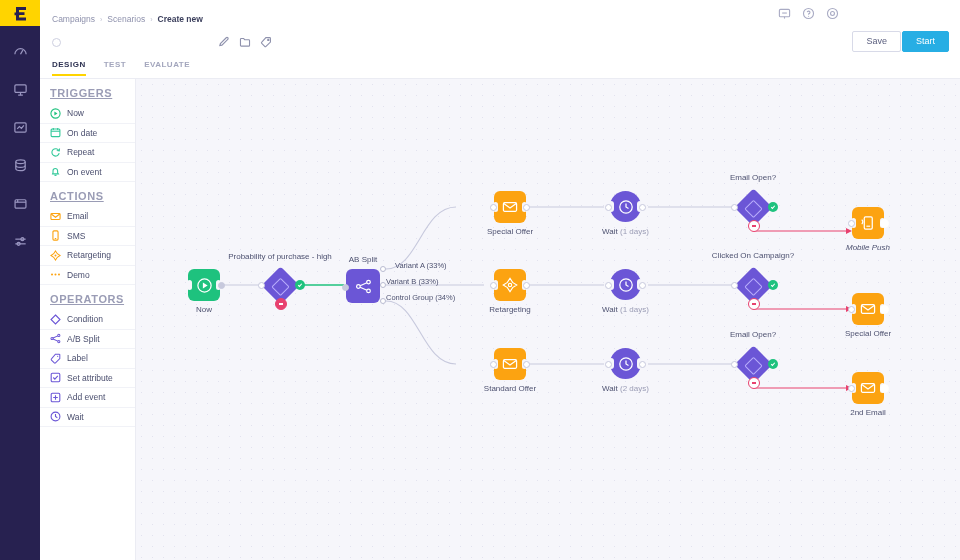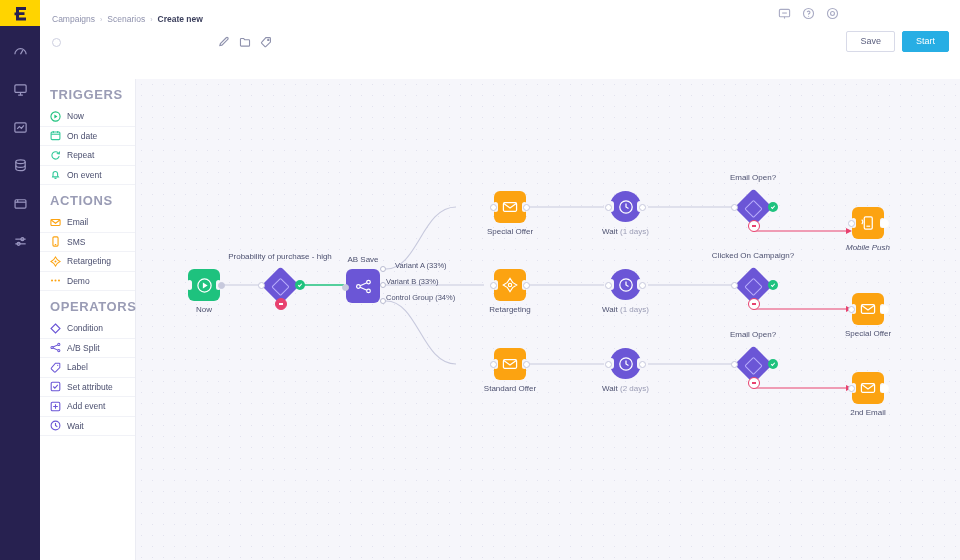--- a/index.html
+++ b/index.html
@@ -33,33 +33,33 @@
   .acct .a2{font-size:9px;color:#2e3252;font-weight:bold;}
   .acct .cv{position:absolute;right:0;top:8px;width:0;height:0;border-left:3px solid transparent;border-right:3px solid transparent;border-top:3.5px solid #8f92ad;}
 
   
   .titlerow{position:absolute;left:40px;top:26px;width:920px;height:32px;background:#fff;}
   .t-dot{position:absolute;left:12px;top:12px;width:7px;height:7px;border-radius:50%;border:1px solid #cdcfe0;}
   .t-name{position:absolute;left:24px;top:5px;font-size:14.5px;color:#2e3252;font-weight:normal;letter-spacing:-.1px;}
   .t-acts{position:absolute;left:178px;top:10px;display:flex;gap:9px;}
   .t-acts .ti{width:12px;height:12px;cursor:pointer;}
   .t-acts svg{stroke:#8f92ad;fill:none;stroke-width:1.2;display:block;}
-  .btns{position:absolute;right:11px;top:5px;display:flex;gap:7px;}
+  .btns{position:absolute;right:11px;top:5px;display:flex;gap:1px;}
   .btn{font-size:9px;padding:4px 13px;border-radius:2px;cursor:pointer;line-height:1.2;}
   .btn-save{background:#fff;border:1px solid #d8dae8;color:#5a5e7e;}
   .btn-start{background:#27aee4;border:1px solid #27aee4;color:#fff;}
 
   
   .tabs{position:absolute;left:40px;top:58px;width:920px;height:21px;background:#fff;border-bottom:1px solid #ebecf3;display:flex;align-items:flex-start;padding-left:12px;box-sizing:border-box;}
   .tab{font-size:8px;font-weight:bold;letter-spacing:.5px;color:#a3a6bd;padding:2px 0 5px 0;margin-right:18px;cursor:pointer;border-bottom:2px solid transparent;}
   .tab.on{color:#2e3252;border-bottom-color:#ffd400;}
 
   
   .panel{position:absolute;left:40px;top:79px;width:96px;height:481px;background:#fff;border-right:1px solid #ebecf3;box-sizing:border-box;}
-  .grp{font-size:13px;font-weight:bold;letter-spacing:.6px;color:#9a9cb5;padding:8px 0 5px 10px;}
+  .grp{font-size:11px;font-weight:bold;letter-spacing:.6px;color:#9a9cb5;padding:8px 0 5px 10px;text-decoration:underline;}
   .pit{display:flex;align-items:center;height:18.5px;padding-left:10px;font-size:8.5px;color:#4a4e6e;border-bottom:1px solid #f1f2f7;cursor:pointer;}
   .pit .pi{width:11px;height:11px;margin-right:6px;flex:0 0 11px;display:flex;align-items:center;justify-content:center;}
   .pit svg{display:block;}
 
   
   .canvas{position:absolute;left:136px;top:79px;width:824px;height:481px;
     background-color:#f6f6fb;
     background-image:radial-gradient(#e2e2ef 0.8px, transparent 0.8px);
     background-size:11px 11px;
     overflow:hidden;}
@@ -214,20 +214,25 @@
             <circle cx="9" cy="4.2" r=".7"></circle>
           </svg>
       </div>
     </div>
     <div class="btns">
       <div class="btn btn-save">Save</div>
       <div class="btn btn-start">Start</div>
     </div>
   </div>
 
+  <div class="tabs">
+    <div class="tab on">DESIGN</div>
+    <div class="tab">TEST</div>
+    <div class="tab">EVALUATE</div>
+  </div>
 
   <div class="panel">
 
     <div class="grp">TRIGGERS</div>
     <div class="pit">
       <span class="pi">
           <svg width="11" height="11" viewBox="0 0 12 12">
             <circle cx="6" cy="6" r="5" fill="none" stroke="#1ec27e" stroke-width="1.2"></circle>
             <path d="M4.8 3.9 L8.1 6 L4.8 8.1 Z" fill="#1ec27e"></path>
           </svg>
@@ -428,21 +433,21 @@
     <div class="node" style="left:210px;top:190px;">
       <div class="sq purple nonotch" style="width:34px;height:34px;">
         <svg width="17" height="17" viewBox="0 0 18 18">
             <circle cx="3.6" cy="9" r="1.9" fill="none" stroke="#fff" stroke-width="1.3"></circle>
             <circle cx="14.3" cy="4.3" r="1.9" fill="none" stroke="#fff" stroke-width="1.3"></circle>
             <circle cx="14.3" cy="13.7" r="1.9" fill="none" stroke="#fff" stroke-width="1.3"></circle>
             <path d="M5.4 8.2 L12.6 5 M5.4 9.8 L12.6 13" stroke="#fff" stroke-width="1.3"></path>
           </svg>
       </div>
       <div class="port filled" style="left:-4px;top:15px;"></div>
-      <div class="nlabel" style="top:-14px;">AB Save</div>
+      <div class="nlabel" style="top:-14px;">AB Split</div>
 
       <div class="splitport" style="left:34px;top:-3px;"></div>
       <div class="splitlbl" style="left:49px;top:-8px;">Variant A (33%)</div>
       <div class="splitport" style="left:34px;top:13px;"></div>
       <div class="splitlbl" style="left:40px;top:8px;">Variant B (33%)</div>
       <div class="splitport" style="left:34px;top:29px;"></div>
       <div class="splitlbl" style="left:40px;top:24px;">Control Group (34%)</div>
     </div>
 
     <div class="node" style="left:358px;top:112px;">

